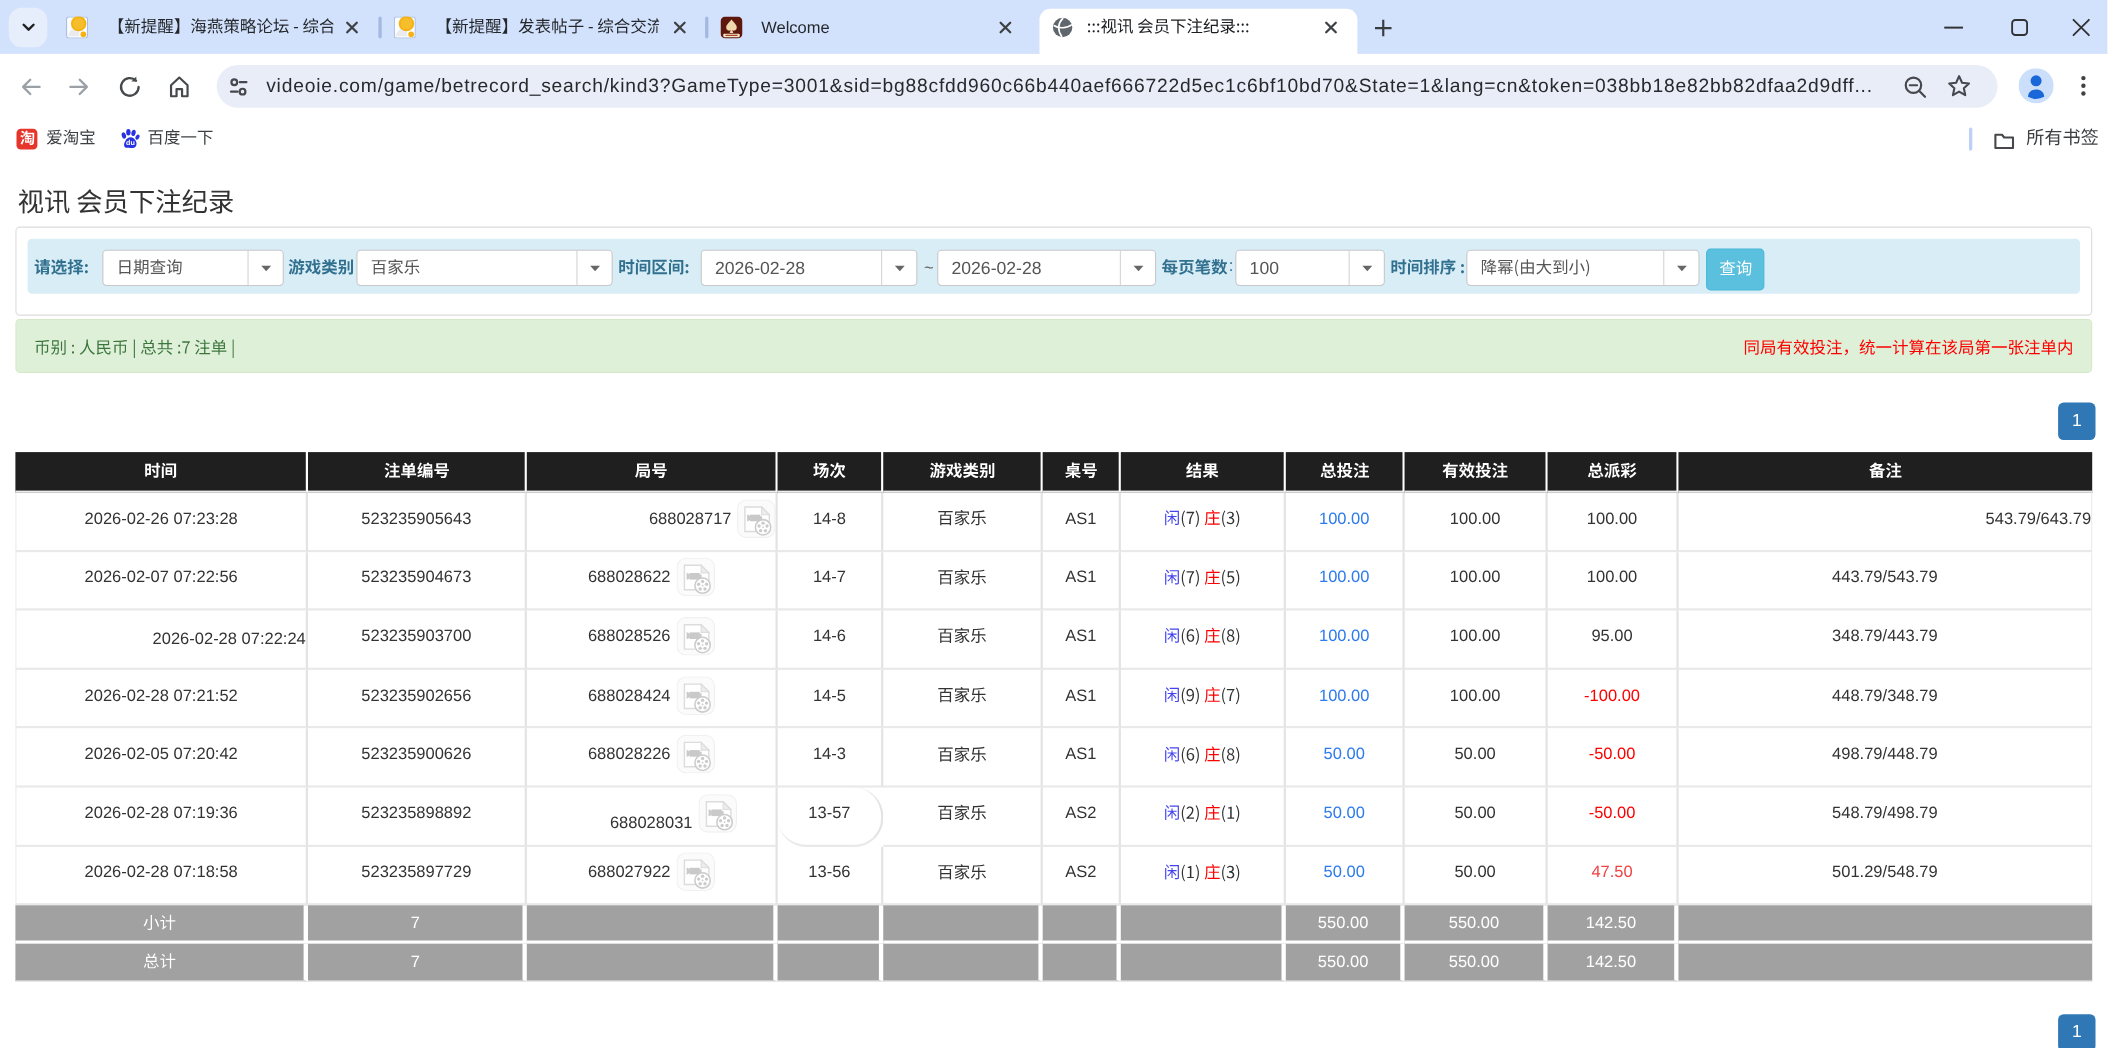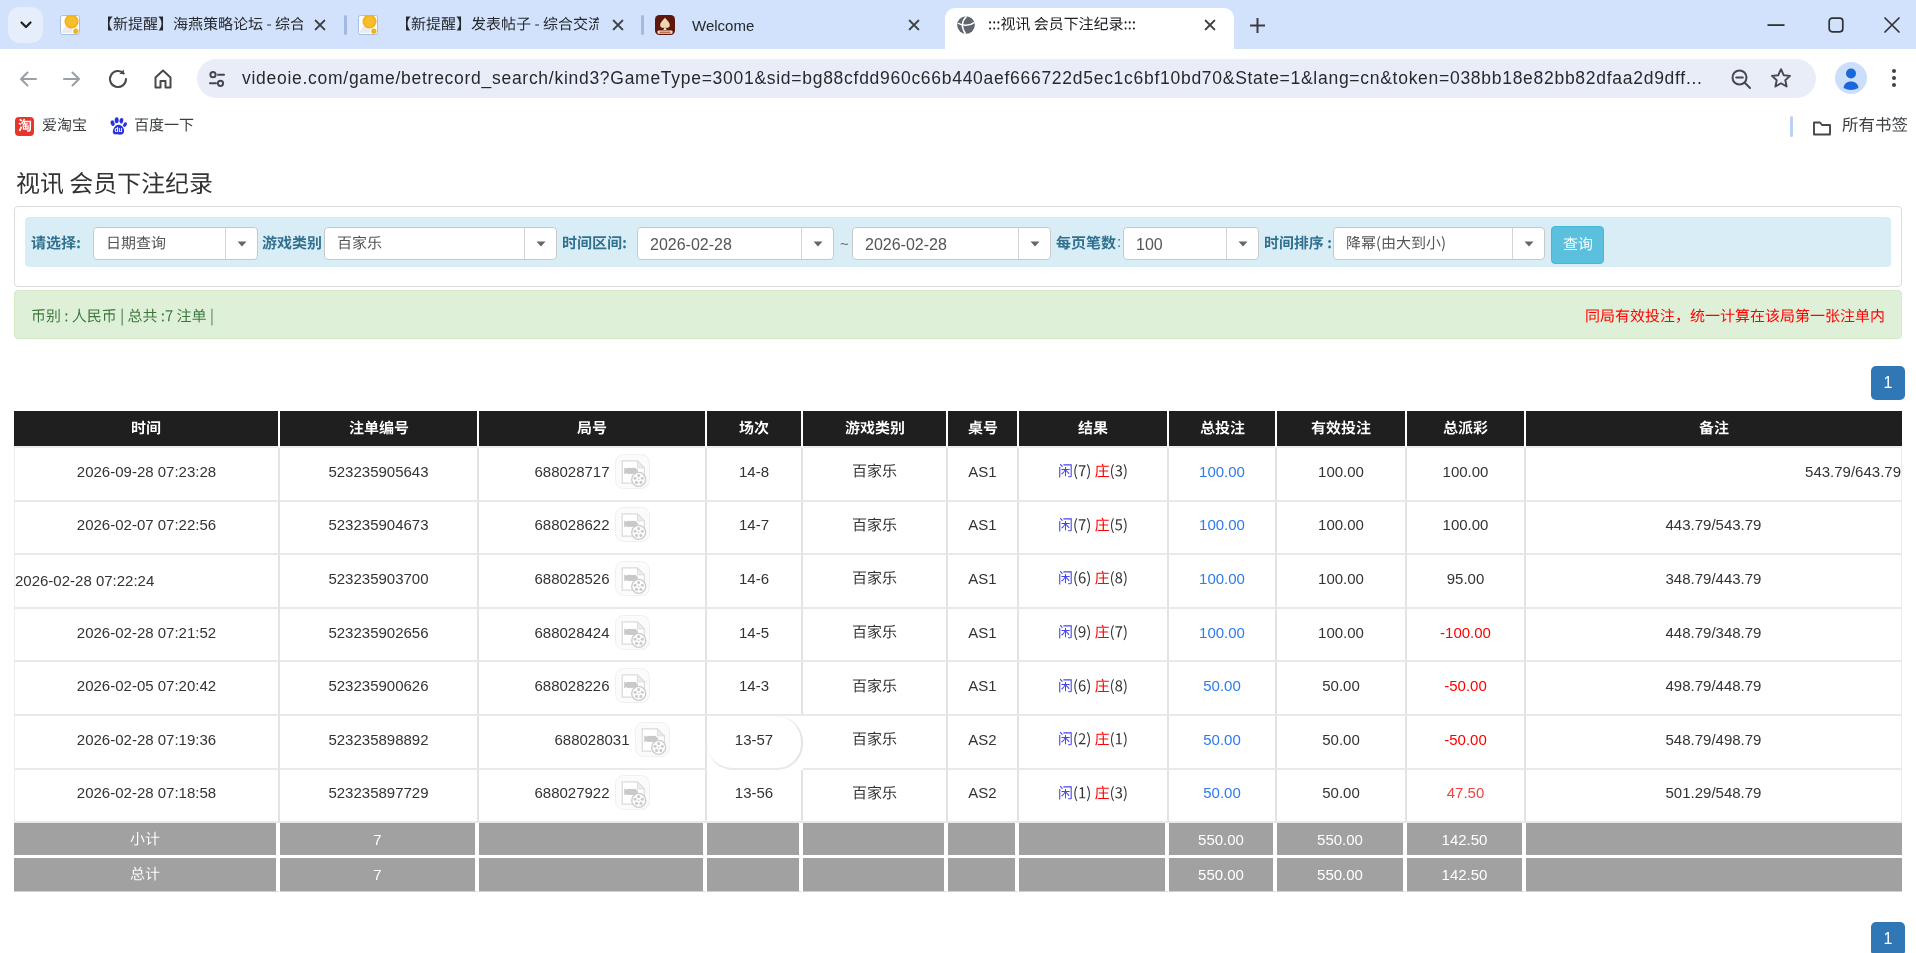--- a/index.html
+++ b/index.html
@@ -422,24 +422,24 @@
         </td>
         <td style="background:#1f1f1f;height:35px;vertical-align:middle;border-bottom:2px solid #ededed;padding:0;">
           <div style="display:flex;justify-content:center;margin-top:2px">
             <svg width="30" height="19" viewBox="0 0 30.0 18.8" xmlns="http://www.w3.org/2000/svg">
               <path d="M9.6 3.2C9.0 3.8 8.2 4.2 7.4 4.6C6.5 4.2 5.7 3.8 5.1 3.3L5.2 3.2ZM5.4 0.4C4.6 1.7 3.1 3.0 0.9 3.9C1.3 4.2 1.8 4.9 2.1 5.3C2.7 5.0 3.3 4.6 3.8 4.3C4.3 4.7 4.8 5.1 5.4 5.4C3.8 5.9 2.1 6.3 0.3 6.5C0.6 6.9 0.9 7.6 1.0 8.1L2.2 7.9V14.5H4.1V14.1H10.6V14.5H12.6V7.9H2.6C4.3 7.5 6.0 7.1 7.5 6.4C9.3 7.2 11.5 7.7 13.7 7.9C13.9 7.5 14.4 6.7 14.8 6.3C12.9 6.1 11.1 5.8 9.5 5.4C10.7 4.5 11.8 3.5 12.5 2.3L11.4 1.6L11.1 1.7H6.7C6.9 1.4 7.1 1.1 7.3 0.8ZM4.1 11.6H6.5V12.6H4.1ZM4.1 10.2V9.4H6.5V10.2ZM10.6 11.6V12.6H8.4V11.6ZM10.6 10.2H8.4V9.4H10.6Z M16.4 1.9C17.3 2.4 18.6 3.1 19.2 3.6L20.2 2.1C19.6 1.7 18.3 1.0 17.4 0.6ZM15.5 6.1C16.5 6.6 17.7 7.3 18.3 7.8L19.3 6.3C18.7 5.8 17.4 5.2 16.5 4.8ZM15.9 13.2 17.4 14.4C18.3 13.0 19.3 11.2 20.1 9.7L18.8 8.5C17.9 10.2 16.7 12.1 15.9 13.2ZM23.2 0.9C23.6 1.7 24.0 2.6 24.2 3.3H20.2V5.0H23.9V7.6H20.8V9.3H23.9V12.4H19.8V14.1H29.6V12.4H25.7V9.3H28.6V7.6H25.7V5.0H29.2V3.3H24.6L26.0 2.7C25.8 2.1 25.3 1.1 24.8 0.4Z" fill="#fff"></path>
             </svg>
           </div>
         </td>
       </tr>
       <tr style="height:53.6px;">
-        <td style="text-align:center;vertical-align:middle;border-right:2px solid #e3e3e3;border-bottom:2px solid #e9e9e9;padding:0 0 5px 0;border-left:1px solid #ececec;">2026-09-28 07:23:28</td>
+        <td style="text-align:center;vertical-align:middle;border-right:2px solid #e3e3e3;border-bottom:2px solid #e9e9e9;padding:0 0 5px 0;border-left:1px solid #ececec;">2026-02-26 07:23:28</td>
         <td style="text-align:center;vertical-align:middle;border-right:2px solid #e3e3e3;border-bottom:2px solid #e9e9e9;padding:0 0 5px 0;">523235905643</td>
         <td style="text-align:center;vertical-align:middle;border-right:2px solid #e3e3e3;border-bottom:2px solid #e9e9e9;padding:0 0 5px 0;">
-          <div style="display:flex;align-items:center;justify-content:center;gap:5px;">
+          <div style="display:flex;align-items:center;justify-content:flex-end;gap:5px;">
             <span>688028717</span>
             <svg width="35" height="35" viewBox="0 0 35 35" xmlns="http://www.w3.org/2000/svg">
               <rect x="0.5" y="0.5" width="34" height="34" rx="8" fill="#fbfbfb" stroke="#f0f0f0"></rect>
               <path d="M7.2 6.9 H22.4 L29.4 13.9 V29.1 H7.2 Z" fill="#fff" stroke="#dcdcdc" stroke-width="1.3"></path>
               <path d="M22.4 6.9 L29.4 13.9 H22.4 Z" fill="#ececec" stroke="#dcdcdc" stroke-width="1"></path>
               <path d="M9.2 13.6 L12.1 15.1 V18.7 L9.2 20.2 Z" fill="#c9c9c9"></path>
               <rect x="11.8" y="13.9" width="9.4" height="6" fill="#c9c9c9"></rect>
               <rect x="20.9" y="15.3" width="1.9" height="3.2" fill="#c9c9c9"></rect>
               <circle cx="23.7" cy="25.4" r="7" fill="#fff" stroke="#cbcbcb" stroke-width="1.4"></circle>
               <g fill="#cbcbcb">
@@ -520,21 +520,21 @@
               <path transform="translate(51.8 0)" d="M3.6 16.1 4.4 15.8C3.1 13.6 2.5 11.1 2.5 8.5C2.5 6.0 3.1 3.5 4.4 1.3L3.6 0.9C2.2 3.2 1.4 5.6 1.4 8.5C1.4 11.5 2.2 13.9 3.6 16.1Z M9.0 13.4C10.8 13.4 12.6 12.0 12.6 9.6C12.6 7.2 11.1 6.1 9.3 6.1C8.6 6.1 8.1 6.3 7.6 6.6L7.9 3.4H12.1V2.2H6.7L6.4 7.3L7.1 7.8C7.7 7.4 8.2 7.2 8.9 7.2C10.3 7.2 11.2 8.1 11.2 9.7C11.2 11.3 10.2 12.3 8.9 12.3C7.6 12.3 6.8 11.7 6.2 11.0L5.5 11.9C6.2 12.7 7.3 13.4 9.0 13.4Z M14.9 16.1C16.3 13.9 17.1 11.5 17.1 8.5C17.1 5.6 16.3 3.2 14.9 0.9L14.0 1.3C15.3 3.5 16.0 6.0 16.0 8.5C16.0 11.1 15.3 13.6 14.0 15.8Z" fill="#333"></path>
             </svg>
           </div>
         </td>
         <td style="text-align:center;vertical-align:middle;border-right:2px solid #e3e3e3;border-bottom:2px solid #e9e9e9;padding:0 0 5px 0;"><span style="color:#2d7bed">100.00</span></td>
         <td style="text-align:center;vertical-align:middle;border-right:2px solid #e3e3e3;border-bottom:2px solid #e9e9e9;padding:0 0 5px 0;">100.00</td>
         <td style="text-align:center;vertical-align:middle;border-right:2px solid #e3e3e3;border-bottom:2px solid #e9e9e9;padding:0 0 5px 0;"><span style="color:#333">100.00</span></td>
         <td style="text-align:center;vertical-align:middle;border-right:2px solid #e3e3e3;border-bottom:2px solid #e9e9e9;padding:0 0 5px 0;border-right:1px solid #ececec;">443.79/543.79</td>
       </tr>
       <tr style="height:53.6px;">
-        <td style="text-align:left;vertical-align:middle;border-right:2px solid #e3e3e3;border-bottom:2px solid #e9e9e9;padding:4px 0 5px 0;border-left:1px solid #ececec;">2026-02-28 07:22:24</td>
+        <td style="text-align:right;vertical-align:middle;border-right:2px solid #e3e3e3;border-bottom:2px solid #e9e9e9;padding:4px 0 5px 0;border-left:1px solid #ececec;">2026-02-28 07:22:24</td>
         <td style="text-align:center;vertical-align:middle;border-right:2px solid #e3e3e3;border-bottom:2px solid #e9e9e9;padding:0 0 5px 0;">523235903700</td>
         <td style="text-align:center;vertical-align:middle;border-right:2px solid #e3e3e3;border-bottom:2px solid #e9e9e9;padding:0 0 5px 0;">
           <div style="display:flex;align-items:center;justify-content:center;gap:5px;">
             <span>688028526</span>
             <svg width="35" height="35" viewBox="0 0 35 35" xmlns="http://www.w3.org/2000/svg">
               <rect x="0.5" y="0.5" width="34" height="34" rx="8" fill="#fbfbfb" stroke="#f0f0f0"></rect>
               <path d="M7.2 6.9 H22.4 L29.4 13.9 V29.1 H7.2 Z" fill="#fff" stroke="#dcdcdc" stroke-width="1.3"></path>
               <path d="M22.4 6.9 L29.4 13.9 H22.4 Z" fill="#ececec" stroke="#dcdcdc" stroke-width="1"></path>
               <path d="M9.2 13.6 L12.1 15.1 V18.7 L9.2 20.2 Z" fill="#c9c9c9"></path>
               <rect x="11.8" y="13.9" width="9.4" height="6" fill="#c9c9c9"></rect>
@@ -670,21 +670,21 @@
         </td>
         <td style="text-align:center;vertical-align:middle;border-right:2px solid #e3e3e3;border-bottom:2px solid #e9e9e9;padding:0 0 5px 0;"><span style="color:#2d7bed">50.00</span></td>
         <td style="text-align:center;vertical-align:middle;border-right:2px solid #e3e3e3;border-bottom:2px solid #e9e9e9;padding:0 0 5px 0;">50.00</td>
         <td style="text-align:center;vertical-align:middle;border-right:2px solid #e3e3e3;border-bottom:2px solid #e9e9e9;padding:0 0 5px 0;"><span style="color:#f00">-50.00</span></td>
         <td style="text-align:center;vertical-align:middle;border-right:2px solid #e3e3e3;border-bottom:2px solid #e9e9e9;padding:0 0 5px 0;border-right:1px solid #ececec;">498.79/448.79</td>
       </tr>
       <tr style="height:53.6px;">
         <td style="text-align:center;vertical-align:middle;border-right:2px solid #e3e3e3;border-bottom:2px solid #e9e9e9;padding:0 0 5px 0;border-left:1px solid #ececec;">2026-02-28 07:19:36</td>
         <td style="text-align:center;vertical-align:middle;border-right:2px solid #e3e3e3;border-bottom:2px solid #e9e9e9;padding:0 0 5px 0;">523235898892</td>
         <td style="text-align:center;vertical-align:middle;border-right:2px solid #e3e3e3;border-bottom:2px solid #e9e9e9;padding:0 0 5px 0;">
-          <div style="display:flex;align-items:center;justify-content:center;gap:5px;padding-left:40px;">
+          <div style="display:flex;align-items:flex-end;justify-content:center;gap:5px;padding-left:40px;">
             <span>688028031</span>
             <svg width="35" height="35" viewBox="0 0 35 35" xmlns="http://www.w3.org/2000/svg">
               <rect x="0.5" y="0.5" width="34" height="34" rx="8" fill="#fbfbfb" stroke="#f0f0f0"></rect>
               <path d="M7.2 6.9 H22.4 L29.4 13.9 V29.1 H7.2 Z" fill="#fff" stroke="#dcdcdc" stroke-width="1.3"></path>
               <path d="M22.4 6.9 L29.4 13.9 H22.4 Z" fill="#ececec" stroke="#dcdcdc" stroke-width="1"></path>
               <path d="M9.2 13.6 L12.1 15.1 V18.7 L9.2 20.2 Z" fill="#c9c9c9"></path>
               <rect x="11.8" y="13.9" width="9.4" height="6" fill="#c9c9c9"></rect>
               <rect x="20.9" y="15.3" width="1.9" height="3.2" fill="#c9c9c9"></rect>
               <circle cx="23.7" cy="25.4" r="7" fill="#fff" stroke="#cbcbcb" stroke-width="1.4"></circle>
               <g fill="#cbcbcb">

